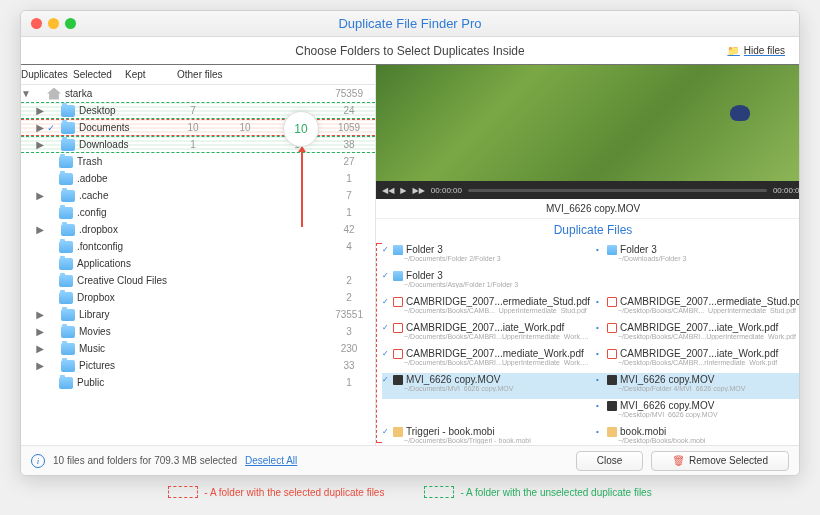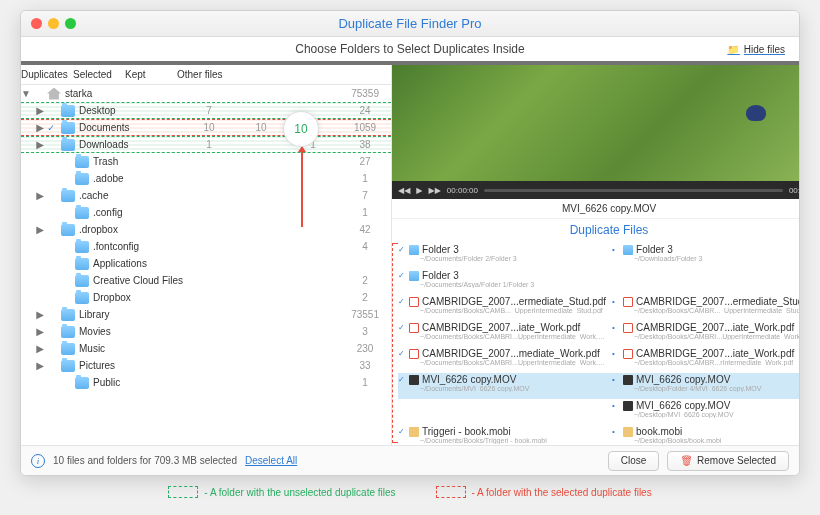--- a/index.html
+++ b/index.html
@@ -3,42 +3,42 @@
 <meta charset="utf-8">
 <style>
 *{box-sizing:border-box;margin:0;padding:0;font-family:-apple-system,BlinkMacSystemFont,"Helvetica Neue",Arial,sans-serif;font-size:10px;color:#333}
 body{background:#f0f0f0;display:flex;flex-direction:column;align-items:center;padding:10px}
 .window{width:780px;background:#fff;border:1px solid #d0d0d0;border-radius:6px;box-shadow:0 5px 20px rgba(0,0,0,.15);overflow:hidden}
 .titlebar{height:26px;background:linear-gradient(#f7f7f7,#ededed);border-bottom:1px solid #dcdcdc;display:flex;align-items:center;position:relative}
 .traffic{display:flex;gap:6px;padding-left:10px}
 .dot{width:11px;height:11px;border-radius:50%}
 .dot.r{background:#ff5f57}.dot.y{background:#ffbd2e}.dot.g{background:#28c940}
 .title{position:absolute;left:0;right:0;text-align:center;font-size:13px;color:#2f7bd6;font-weight:500}
-.subtitle-bar{height:28px;border-bottom:4px solid #737373;display:flex;align-items:center;justify-content:center;position:relative}
+.subtitle-bar{height:28px;border-bottom:1px solid #737373;display:flex;align-items:center;justify-content:center;position:relative}
 .subtitle-bar .sub{font-size:12px;color:#444}
 .hide-files{position:absolute;right:14px;color:#2f7bd6;font-size:10px;display:flex;align-items:center;gap:4px;text-decoration:underline}
 .content{display:flex;height:380px}
 .left{width:375px;border-right:1px solid #e5e5e5;display:flex;flex-direction:column;position:relative}
 .thead{display:flex;height:20px;border-bottom:1px solid #e5e5e5;align-items:center;font-size:9px;color:#666}
 .thead .c-name{flex:1;padding-left:30px}
 .thead .c{width:52px;text-align:left}
 .tbody{overflow:hidden;flex:1;position:relative}
 .row{display:flex;height:17px;align-items:center;font-size:9px}
 .row .disc{width:10px;text-align:center;color:#777}
 .row .chk{width:12px;display:flex;align-items:center;justify-content:center}
 .row .chk.on::before{content:"✓";color:#2f7bd6;font-size:9px}
 .row .icon{width:14px;height:12px;margin:0 4px;display:inline-block}
 .folder-icon{background:linear-gradient(#8ed0ff,#5fb3f0);border-radius:2px;position:relative}
 .folder-icon::before{content:"";position:absolute;top:-2px;left:1px;width:5px;height:2px;background:#8ed0ff;border-radius:1px 1px 0 0}
 .home-icon{background:#bbb;clip-path:polygon(50% 0,100% 50%,85% 50%,85% 100%,15% 100%,15% 50%,0 50%)}
 .row .name{flex:1;color:#333;white-space:nowrap;overflow:hidden}
 .row .c{width:52px;text-align:center;color:#999}
 .row.lvl0 .name{padding-left:0}
 .row.lvl1{padding-left:14px}
-.row.lvl2{padding-left:28px}
+.row.lvl2{padding-left:12px}
 .row.highlight-sel{background:repeating-linear-gradient(0deg,#fff,#fff 2px,#fceee8 2px,#fceee8 4px);border:1px dashed #e74c3c;border-left:none;border-right:none}
 .row.highlight-unsel{background:repeating-linear-gradient(0deg,#fff,#fff 2px,#e9f6ee 2px,#e9f6ee 4px);border:1px dashed #27ae60;border-left:none;border-right:none}
 .circle-callout{position:absolute;top:46px;left:262px;width:36px;height:36px;border-radius:50%;background:#fff;border:1px solid #ddd;box-shadow:0 0 6px rgba(0,0,0,.1);display:flex;align-items:center;justify-content:center;font-size:12px;color:#27ae60;font-weight:500;z-index:5}
 .arrow-line{position:absolute;left:280px;top:82px;width:2px;height:80px;background:#e74c3c;z-index:4}
 .arrow-line::before{content:"";position:absolute;top:-5px;left:-3px;border:4px solid transparent;border-bottom:6px solid #e74c3c}
 .annot-text{position:absolute;top:165px;left:230px;width:100px;text-align:center;color:#e74c3c;font-size:9px;line-height:1.2;z-index:4}
 .right{flex:1;display:flex;flex-direction:column}
 .preview{height:116px;background:linear-gradient(135deg,#4a7c2e 0%,#7ba845 30%,#5c8a35 60%,#8fb858 100%);position:relative}
 .preview::after{content:"";position:absolute;right:60px;top:40px;width:20px;height:16px;background:#2a3e7a;border-radius:50% 50% 40% 40%}
 .player-bar{height:18px;background:#2a2a2a;display:flex;align-items:center;padding:0 6px;gap:6px}
@@ -58,21 +58,21 @@
 .fic.pdf{background:#fff;border:1px solid #e74c3c;border-radius:1px}
 .fic.mov{background:#333;border-radius:1px}
 .fic.book{background:#f0c674;border-radius:1px}
 .dcol .path{font-size:7px;color:#aaa;padding-left:22px;white-space:nowrap;overflow:hidden;text-overflow:ellipsis}
 .dup-list .bracket-l{position:absolute;left:0;top:2px;bottom:2px;width:6px;border:1px dashed #e74c3c;border-right:none}
 .footer{height:30px;border-top:1px solid #e5e5e5;background:#fafafa;display:flex;align-items:center;padding:0 10px;gap:8px}
 .footer .info-icon{width:14px;height:14px;border:1px solid #2f7bd6;border-radius:50%;display:flex;align-items:center;justify-content:center;color:#2f7bd6;font-size:9px;font-style:italic;font-family:serif}
 .footer .status{font-size:10px;color:#555}
 .footer .deselect{color:#2f7bd6;text-decoration:underline;font-size:10px}
 .footer .spacer{flex:1}
-.btn{height:20px;padding:0 12px;border:1px solid #ccc;border-radius:4px;background:linear-gradient(#fff,#f3f3f3);font-size:10px;display:flex;align-items:center;gap:4px}
+.btn{height:20px;padding:0 20px;border:1px solid #ccc;border-radius:4px;background:linear-gradient(#fff,#f3f3f3);font-size:10px;display:flex;align-items:center;gap:4px}
 .btn .trash{color:#e74c3c}
 .legend{margin-top:10px;display:flex;gap:40px;font-size:10px}
 .legend .item{display:flex;align-items:center;gap:6px}
 .legend .box{width:30px;height:12px;border:1px dashed}
 .legend .box.r{border-color:#e74c3c}
 .legend .box.g{border-color:#27ae60}
 .legend .r-t{color:#e74c3c}
 .legend .g-t{color:#27ae60}
 </style>
 </head>
@@ -448,20 +448,20 @@
       </div>
     <div class="btn">
         <span class="trash">🗑</span>
         <span>Remove Selected</span>
       </div>
   </div>
 </div>
 
 <div class="legend">
   <div class="item">
+    <div class="box r"></div>
+    <span class="r-t">- A folder with the selected duplicate files</span>
+  </div>
+  <div class="item">
     <div class="box g"></div>
     <span class="g-t">- A folder with the unselected duplicate files</span>
   </div>
-  <div class="item">
-    <div class="box r"></div>
-    <span class="r-t">- A folder with the selected duplicate files</span>
-  </div>
 </div>
 
 </body></html>

